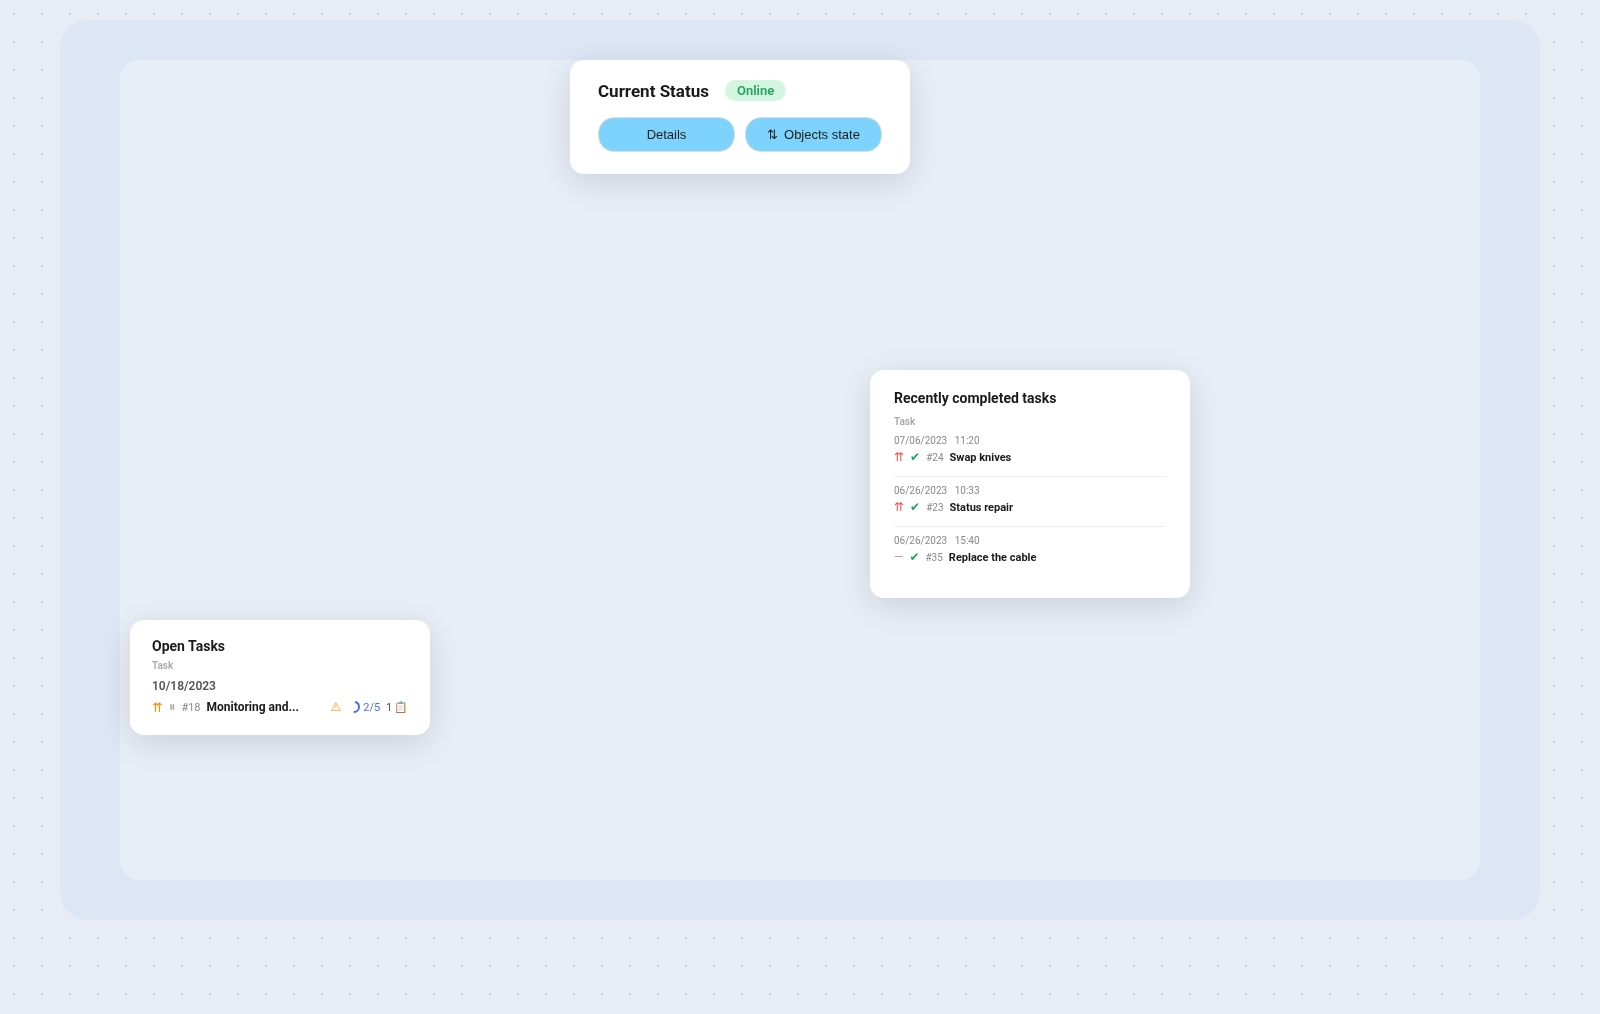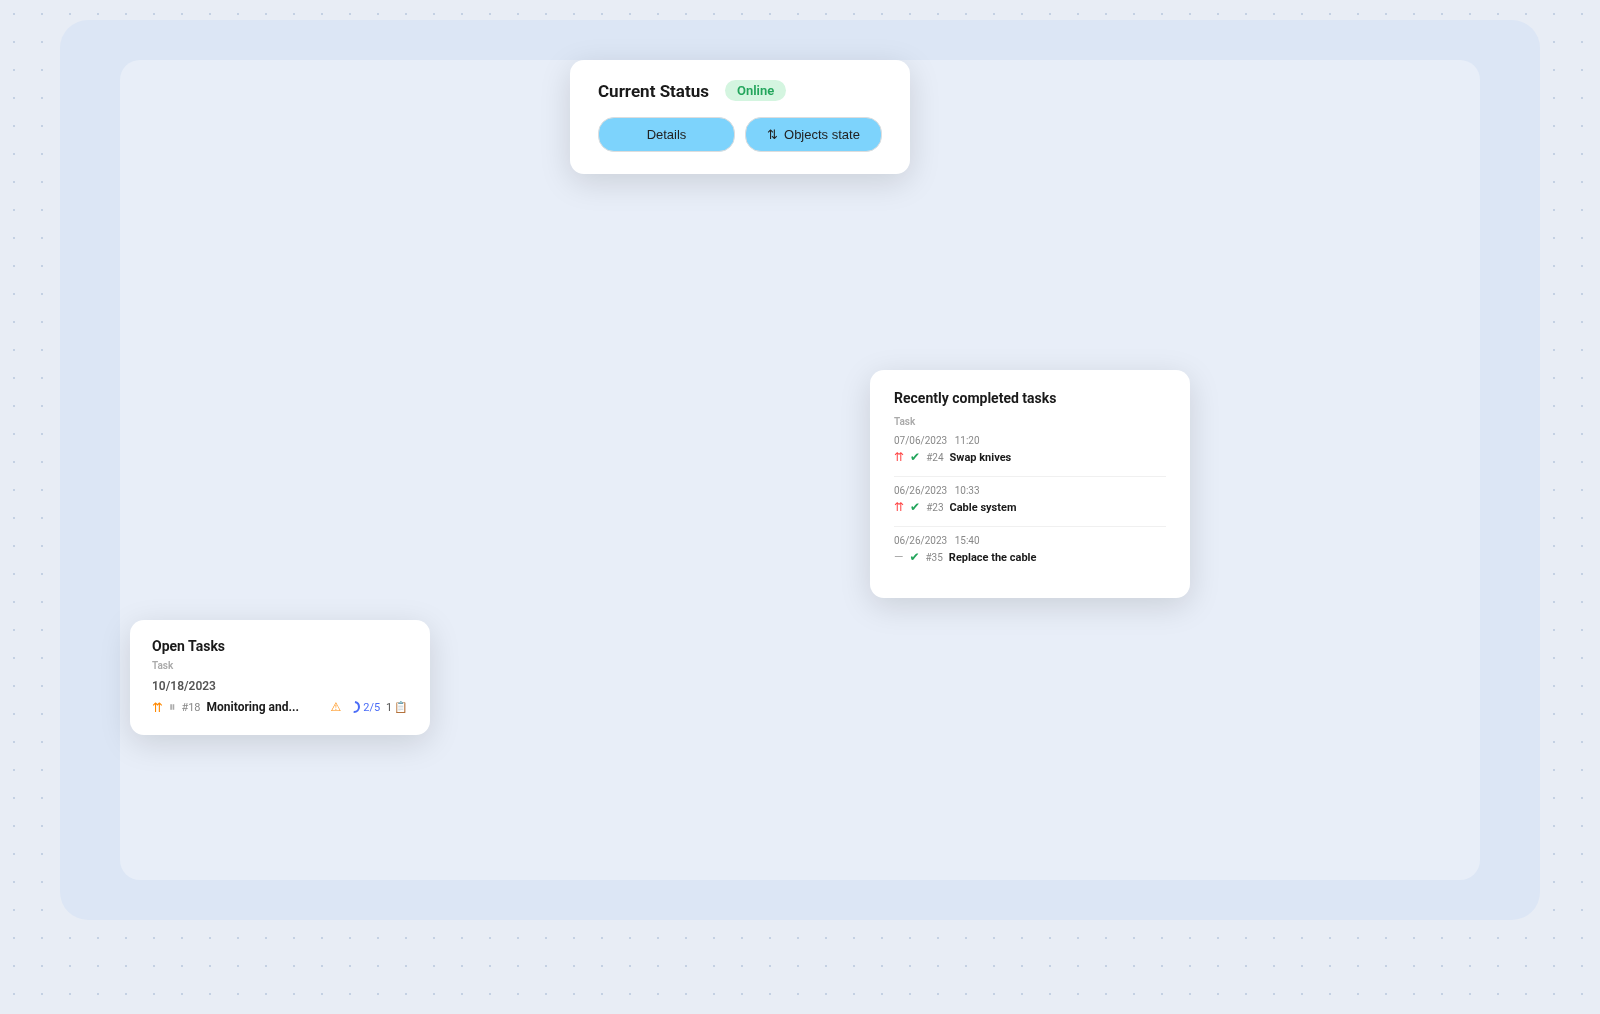--- a/index.html
+++ b/index.html
@@ -782,21 +782,21 @@
   <hr class="task-divider">
   <div class="task-item">
     <div class="task-date">
       <span>06/26/2023</span>&nbsp;&nbsp;
       <span>10:33</span>
     </div>
     <div class="task-row">
       <span class="task-priority-high">⇈</span>
       <span class="task-status-done">✔</span>
       <span class="task-num">#23</span>
-      <span class="task-name">Cable system</span>
+      <span class="task-name">Status repair</span>
     </div>
   </div>
   <hr class="task-divider">
   <div class="task-item">
     <div class="task-date">
       <span>06/26/2023</span>&nbsp;&nbsp;
       <span>15:40</span>
     </div>
     <div class="task-row">
       <span class="task-priority-low">—</span>

